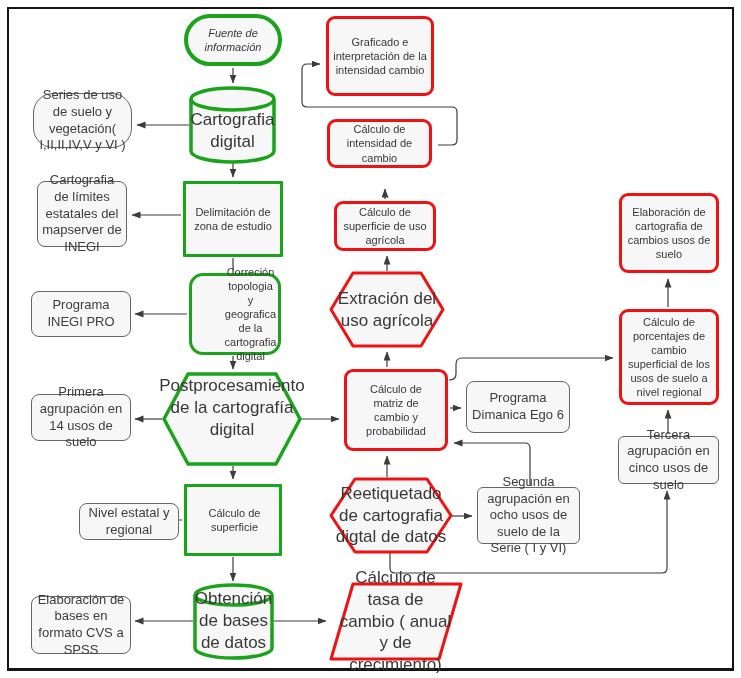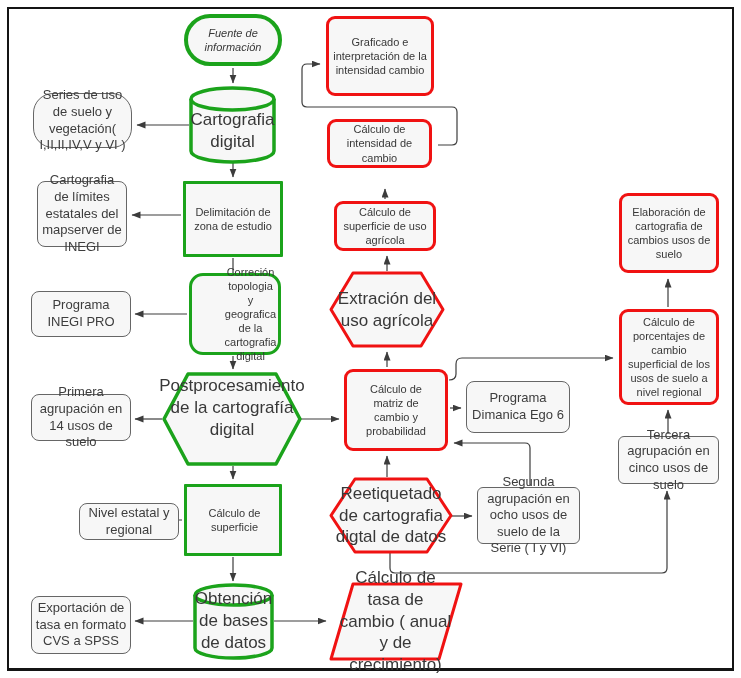--- a/index.html
+++ b/index.html
@@ -115,21 +115,21 @@
   <div class="node note bubbly" style="left:33px;top:93px;width:99px;height:55px;">Series de uso de suelo y vegetación( I,II,II,IV,V y VI )</div>
 
   <div class="node note" style="left:37px;top:181px;width:90px;height:66px;">Cartografia de límites estatales del mapserver de INEGI</div>
 
   <div class="node note" style="left:31px;top:291px;width:100px;height:46px;">Programa INEGI PRO</div>
 
   <div class="node note" style="left:31px;top:394px;width:100px;height:47px;">Primera agrupación en 14 usos de suelo</div>
 
   <div class="node note" style="left:31px;top:503px;width:100px;height:37px;margin-left:48px;">Nivel estatal y regional</div>
 
-  <div class="node note" style="left:31px;top:596px;width:100px;height:58px;">Exportación de tasa en formato CVS a SPSS</div>
+  <div class="node note" style="left:31px;top:596px;width:100px;height:58px;">Elaboración de bases en formato CVS a SPSS</div>
 
   <div class="node note" style="left:466px;top:381px;width:104px;height:52px;">Programa Dimanica Ego 6</div>
 
   <div class="node note" style="left:477px;top:487px;width:103px;height:57px;border-radius:6px;">Segunda agrupación en ocho usos de suelo de la Serie ( I y VI)</div>
 
   <div class="node note" style="left:618px;top:436px;width:101px;height:48px;border-radius:6px;">Tercera agrupación en cinco usos de suelo</div>
 
   <div class="shape-label" style="left:191px;top:103px;width:83px;height:55px;">Cartografia digital</div>
 
   <div class="shape-label" style="left:161px;top:374px;width:142px;height:68px;">Postprocesamiento de la cartografía digital</div>

